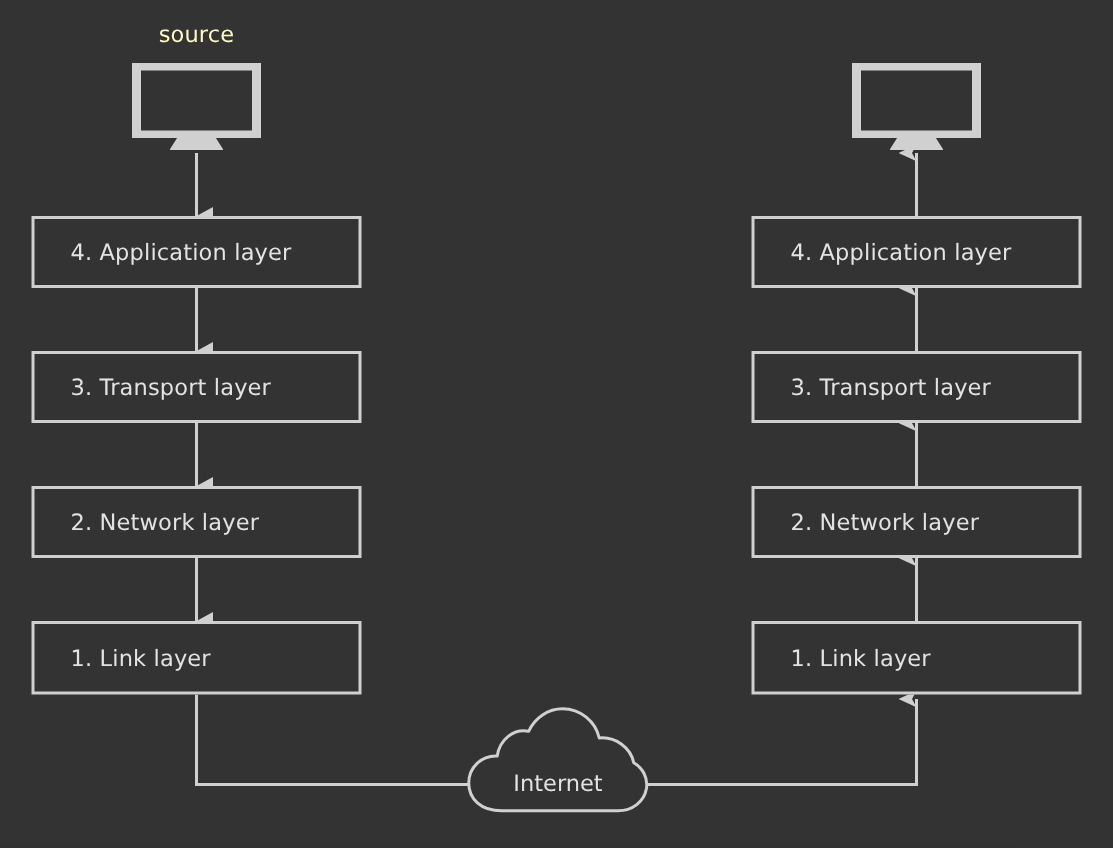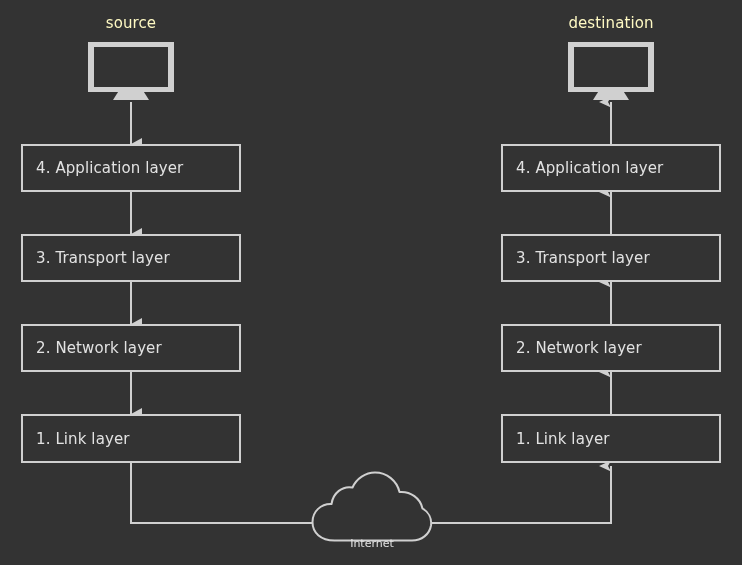--- a/index.html
+++ b/index.html
@@ -41,20 +41,21 @@
     background: #333333;
     display: flex;
     align-items: center;
   }
   .layer-box-label {
     font-size: 15px;
     color: #e2e2e2;
     padding-left: 13px;
     white-space: nowrap;
     letter-spacing: 0.1px;
+    margin-left: 11px;
   }
   .monitor {
     position: absolute;
   }
   .monitor-bezel {
     position: absolute;
     left: 0;
     top: 0;
     box-sizing: border-box;
     background: #d0d0d0;
@@ -62,25 +63,24 @@
   .monitor-screen {
     position: absolute;
     background: #333333;
   }
   .monitor-stand {
     position: absolute;
     background: #d0d0d0;
   }
   .cloud-label {
     position: absolute;
-    font-size: 11px;
+    font-size: 15px;
     color: #e2e2e2;
     white-space: nowrap;
     text-align: center;
-    margin-top: 24px;
   }
 </style>
 </head>
 <body>
 
 <div id="canvas">
 
   <svg id="svg-layer" viewBox="0 0 742 565">
     <defs>
       <marker id="arrow-down" markerWidth="14" markerHeight="12" refX="7" refY="11" orient="auto" markerUnits="userSpaceOnUse">
@@ -125,21 +125,20 @@
 
   <div class="endpoint-label" style="left:81px; top:14px; width:100px;">source</div>
 
   <div class="monitor" style="left:88px; top:42px; width:86px; height:60px;">
     <div class="monitor-bezel" style="width:86px; height:50px;"></div>
     <div class="monitor-screen" style="left:6px; top:5px; width:74px; height:40px;"></div>
     <div class="monitor-stand" style="left:25px; top:50px; width:36px; height:8px;
                 clip-path: polygon(14% 0%, 86% 0%, 100% 100%, 0% 100%);"></div>
   </div>
 
-  <div class="endpoint-label" style="left:541px; top:14px; width:140px;">destination</div>
 
   <div class="monitor" style="left:568px; top:42px; width:86px; height:60px;">
     <div class="monitor-bezel" style="width:86px; height:50px;"></div>
     <div class="monitor-screen" style="left:6px; top:5px; width:74px; height:40px;"></div>
     <div class="monitor-stand" style="left:25px; top:50px; width:36px; height:8px;
                 clip-path: polygon(14% 0%, 86% 0%, 100% 100%, 0% 100%);"></div>
   </div>
 
   <div class="layer-box" style="left:21px; top:144px; width:220px; height:48px;">
     <span class="layer-box-label">4. Application layer</span>

